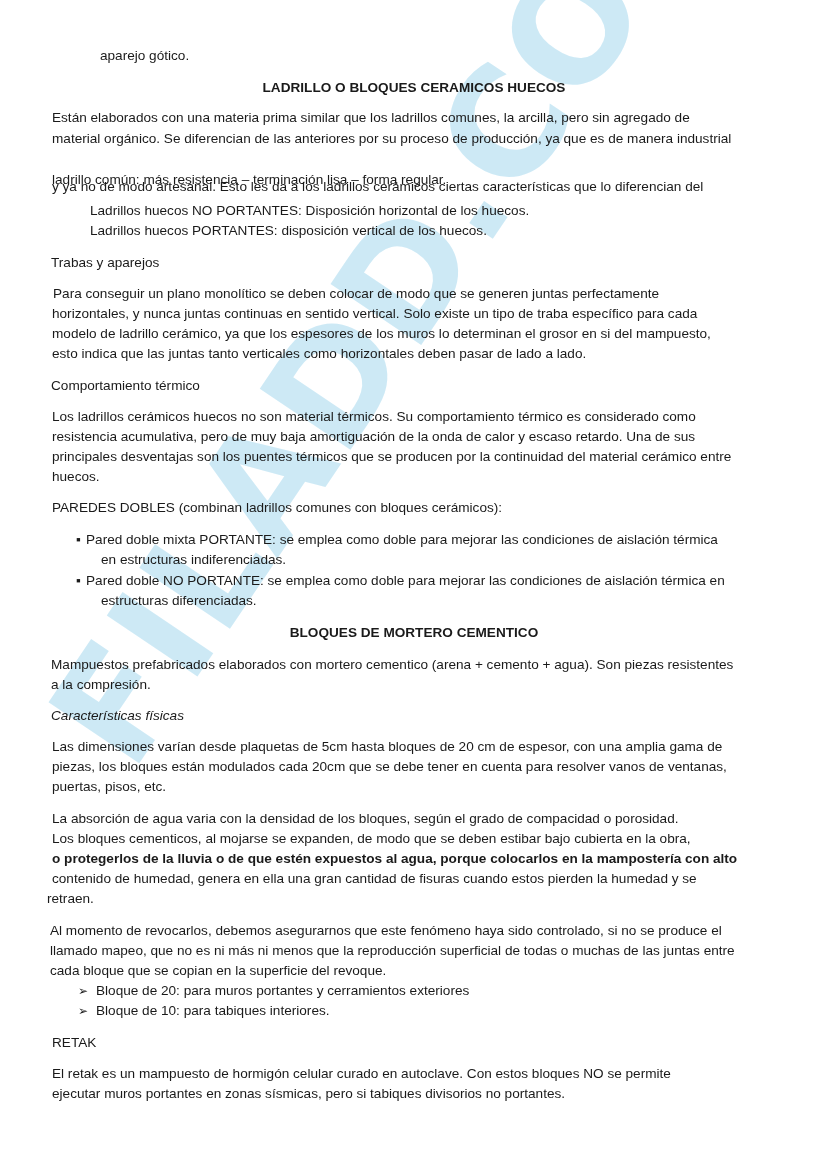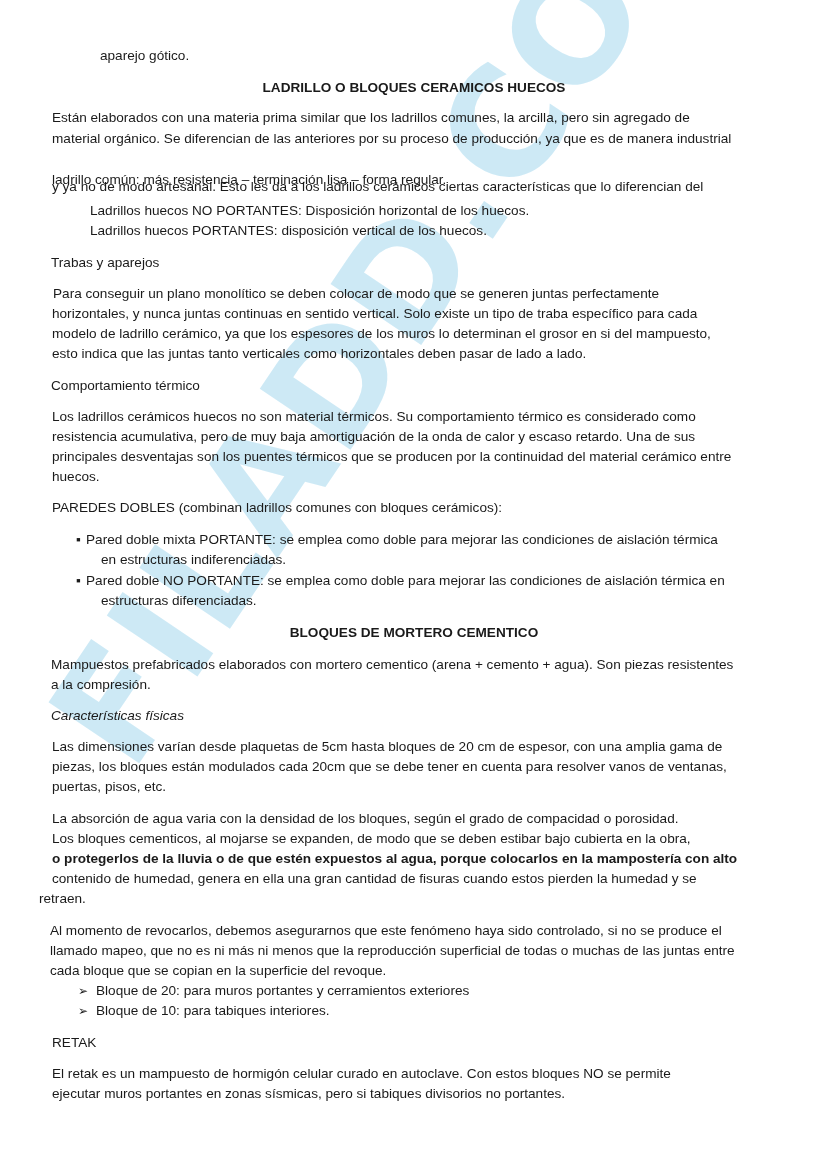--- a/index.html
+++ b/index.html
@@ -88,21 +88,21 @@
     <div class="abs" style="left:52px; top:737px;">Las dimensiones varían desde plaquetas de 5cm hasta bloques de 20 cm de espesor, con una amplia gama de</div>
     <div class="abs" style="left:52px; top:757px;">piezas, los bloques están modulados cada 20cm que se debe tener en cuenta para resolver vanos de ventanas,</div>
     <div class="abs" style="left:52px; top:777px;">puertas, pisos, etc.</div>
   </div>
 
   <div>
     <div class="abs" style="left:52px; top:809px;">La absorción de agua varia con la densidad de los bloques, según el grado de compacidad o porosidad.</div>
     <div class="abs" style="left:52px; top:829px;">Los  bloques cementicos, al mojarse se expanden, de modo que se deben estibar bajo cubierta en la obra,</div>
     <div class="abs" style="left:52px; top:849px;font-weight:bold;">o  protegerlos de la lluvia o de que estén expuestos al agua, porque colocarlos en la mampostería con alto</div>
     <div class="abs" style="left:52px; top:869px;">contenido de humedad, genera en ella una gran cantidad de fisuras cuando estos pierden la humedad y se</div>
-    <div class="abs" style="left:39px; top:889px;">retraen.</div>
+    <div class="abs" style="left:47px; top:889px;">retraen.</div>
   </div>
 
   <div>
     <div class="abs" style="left:50px; top:921px;">Al momento de revocarlos, debemos asegurarnos que este fenómeno haya sido controlado, si no se produce el</div>
     <div class="abs" style="left:50px; top:941px;">llamado mapeo, que no es ni más ni menos que la reproducción superficial de todas o muchas de las juntas entre</div>
     <div class="abs" style="left:50px; top:961px;">cada bloque que se copian en la superficie del revoque.</div>
   </div>
 
   <div>
     <div class="abs bullet-arrow" style="left:78px; top:981px;"><span>Bloque de 20: para muros portantes y cerramientos exteriores</span></div>

